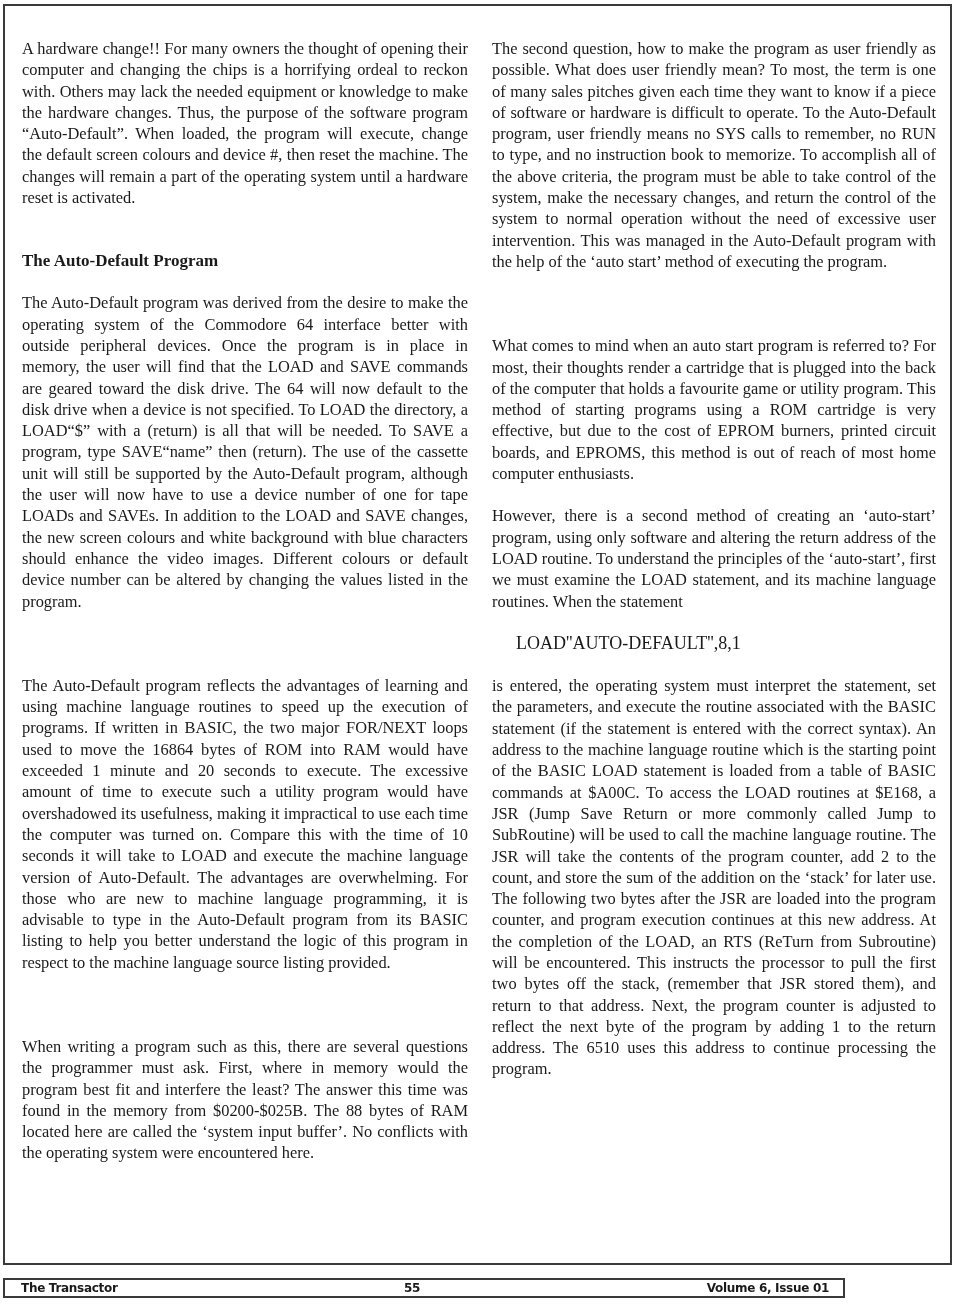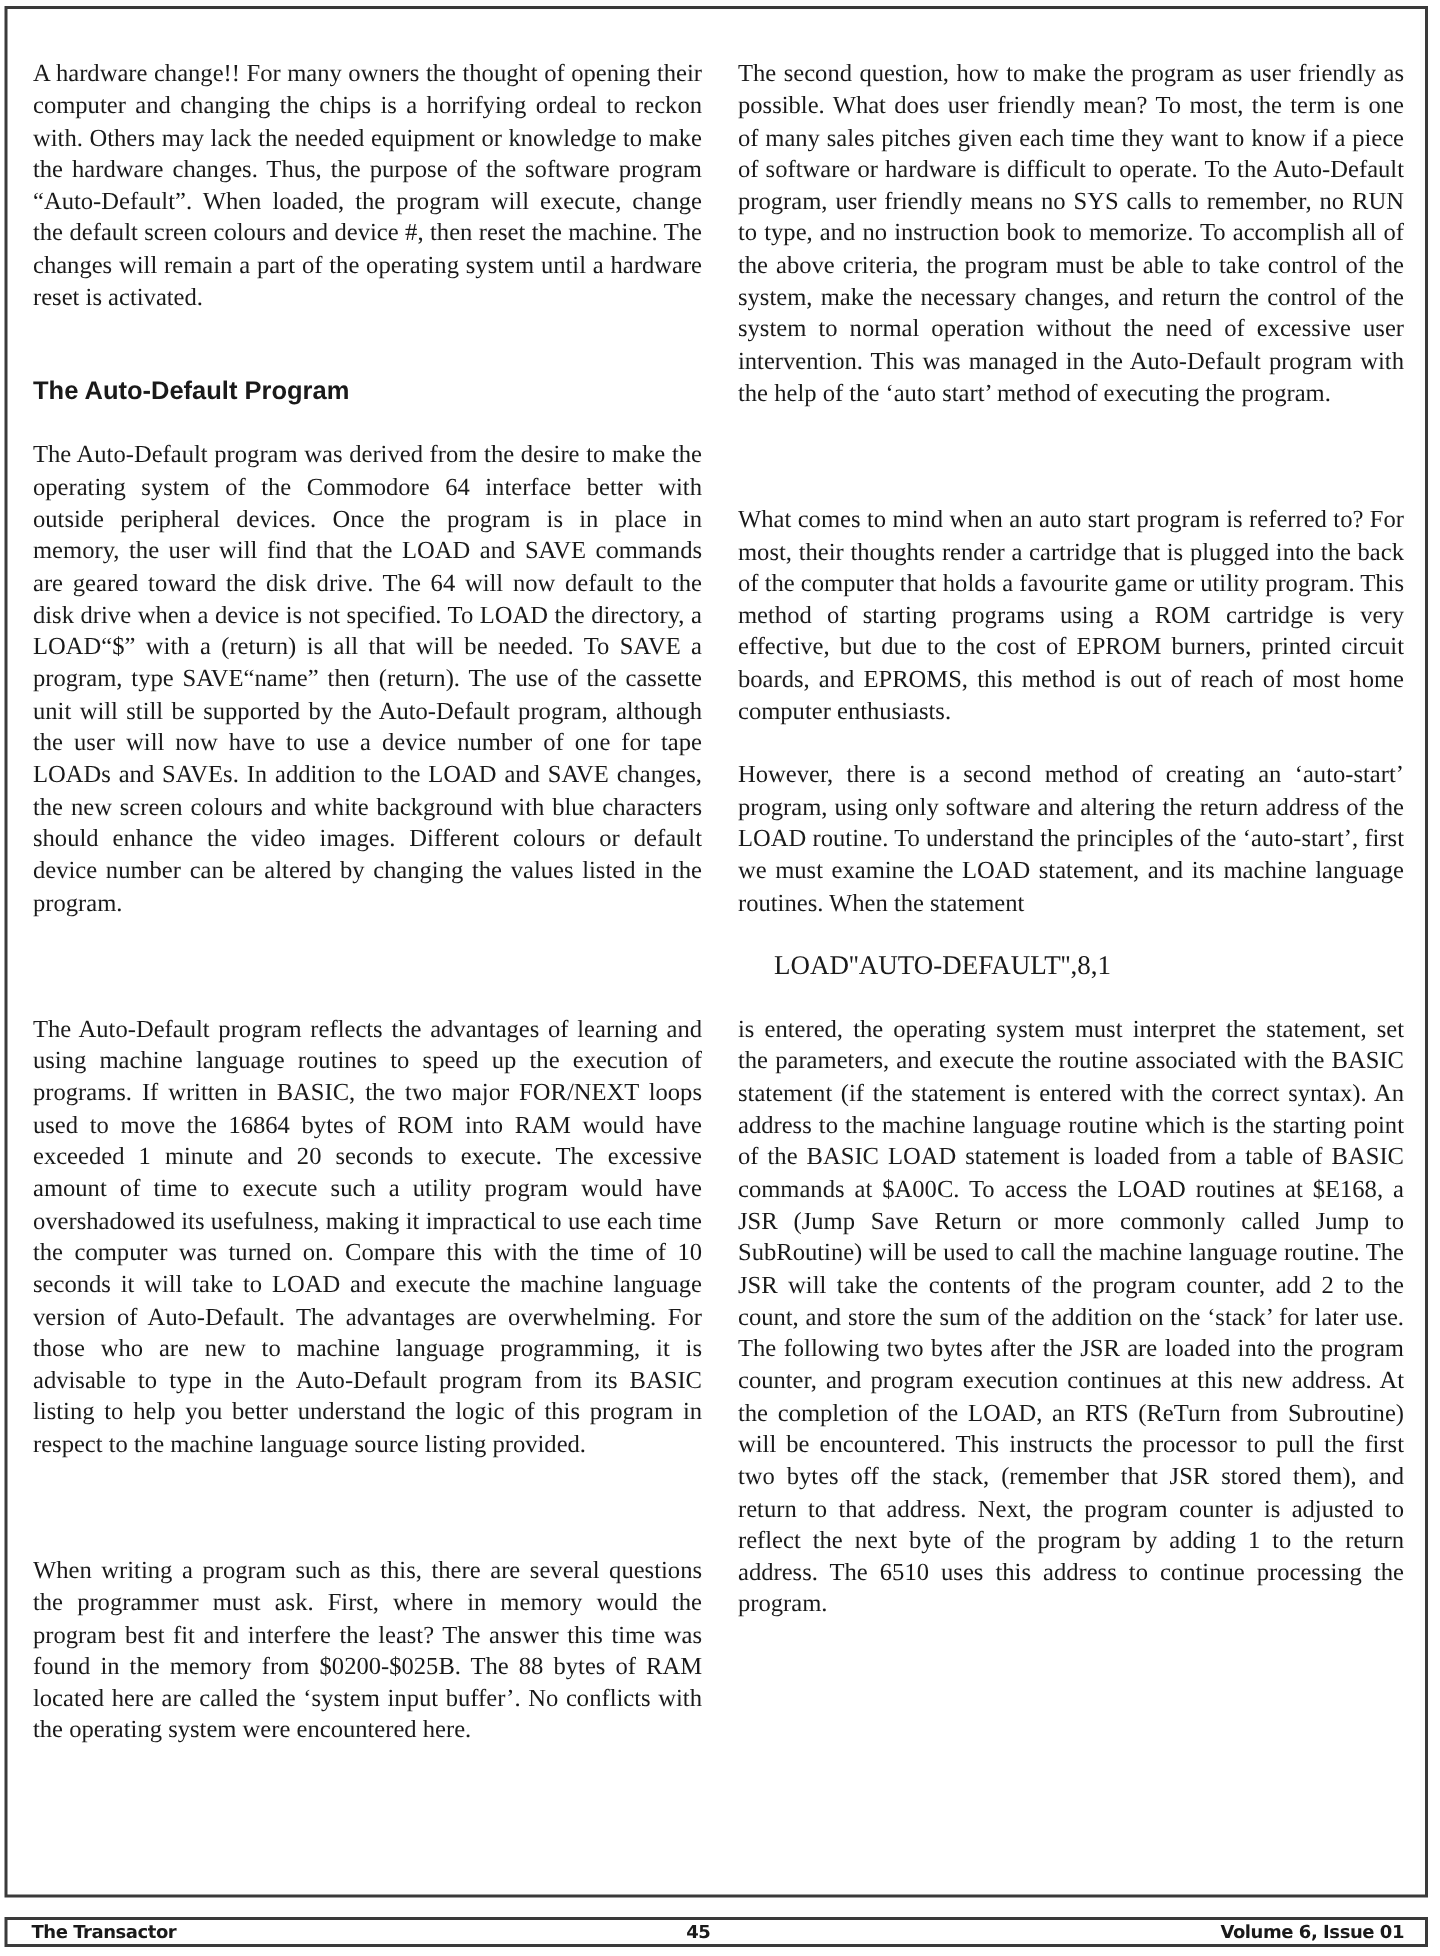--- a/index.html
+++ b/index.html
@@ -5,27 +5,27 @@
     html, body { margin: 0; padding: 0; background: #ffffff; }
     body { width: 960px; height: 1304px; position: relative; overflow: hidden; color: #1a1a1a; }
     .frame {
       position: absolute; left: 3px; top: 4px; width: 949px; height: 1261px;
       border: 2px solid #3a3a3a; box-sizing: border-box;
     }
     .col { position: absolute; top: 38px; font-family: "Liberation Serif", serif; font-size: 16.4px; line-height: 21.3px; }
     .col-left { left: 22px; width: 446px; }
     .col-right { left: 492px; width: 444px; }
     .col p { margin: 0; text-align: justify; }
-    .col h2 { margin: 0; font-family: Liberation Sans, sans-serif; font-weight: bold; font-size: 17px; line-height: 21px; }
+    .col h2 { margin: 0; font-family: Liberation Serif, serif; font-weight: bold; font-size: 17px; line-height: 21px; }
     .gap-sec { height: 42px; }
     .gap-head { height: 21px; }
     .gap-para { height: 21px; }
     .code { font-family: Liberation Serif, serif; font-size: 18px; text-align: center; margin: 0; padding-left: 24px; }
     .footer {
-      position: absolute; left: 3px; top: 1278px; width: 949px; height: 20px;
+      position: absolute; left: 3px; top: 1278px; width: 842px; height: 20px;
       border: 2px solid #3a3a3a; box-sizing: border-box;
       font-family: "DejaVu Sans", sans-serif; font-weight: bold; font-size: 12px; letter-spacing: -0.3px;
       display: flex; justify-content: space-between; padding: 0 14px 0 16px;
     }
     .footer span { line-height: 16px; }
   </style>
 </head>
 <body>
 
 <div class="frame"></div>
@@ -53,15 +53,15 @@
   <p>However, there is a second method of creating an ‘auto-start’ program, using only software and altering the return address of the LOAD routine. To understand the principles of the ‘auto-start’, first we must examine the LOAD statement, and its machine language routines. When the statement</p>
   <div class="gap-para"></div>
   <p class="code">LOAD''AUTO-DEFAULT'',8,1</p>
   <div class="gap-para"></div>
   <p>is entered, the operating system must interpret the statement, set the parameters, and execute the routine associated with the BASIC statement (if the statement is entered with the correct syntax). An address to the machine language routine which is the starting point of the BASIC LOAD statement is loaded from a table of BASIC commands at $A00C. To access the LOAD routines at $E168, a JSR (Jump Save Return or more commonly called Jump to SubRoutine) will be used to call the machine language routine. The JSR will take the contents of the program counter, add 2 to the count, and store the sum of the addition on the ‘stack’ for later use. The following two bytes after the JSR are loaded into the program counter, and program execution continues at this new address. At the completion of the LOAD, an RTS (ReTurn from Subroutine) will be encountered. This instructs the processor to pull the first two bytes off the stack, (remember that JSR stored them), and return to that address. Next, the program counter is adjusted to reflect the next byte of the program by adding 1 to the return address. The 6510 uses this address to continue processing the program.</p>
   <div class="gap-para"></div>
 </div>
 
 <div class="footer">
   <span>The Transactor</span>
-  <span>45</span>
+  <span>55</span>
   <span>Volume 6, Issue 01</span>
 </div>
 
 </body></html>

